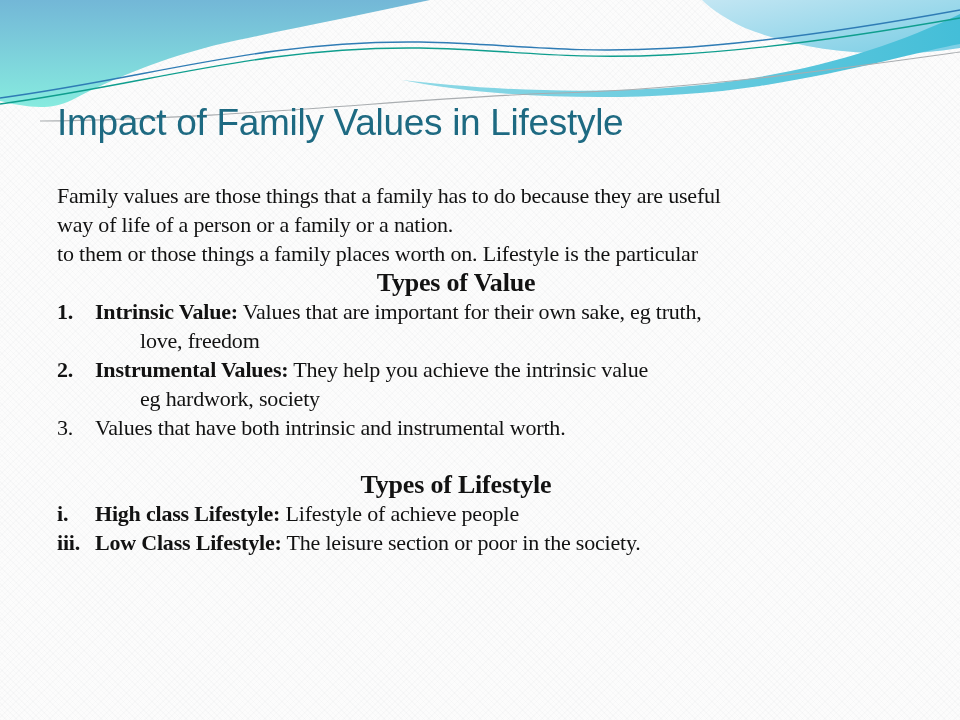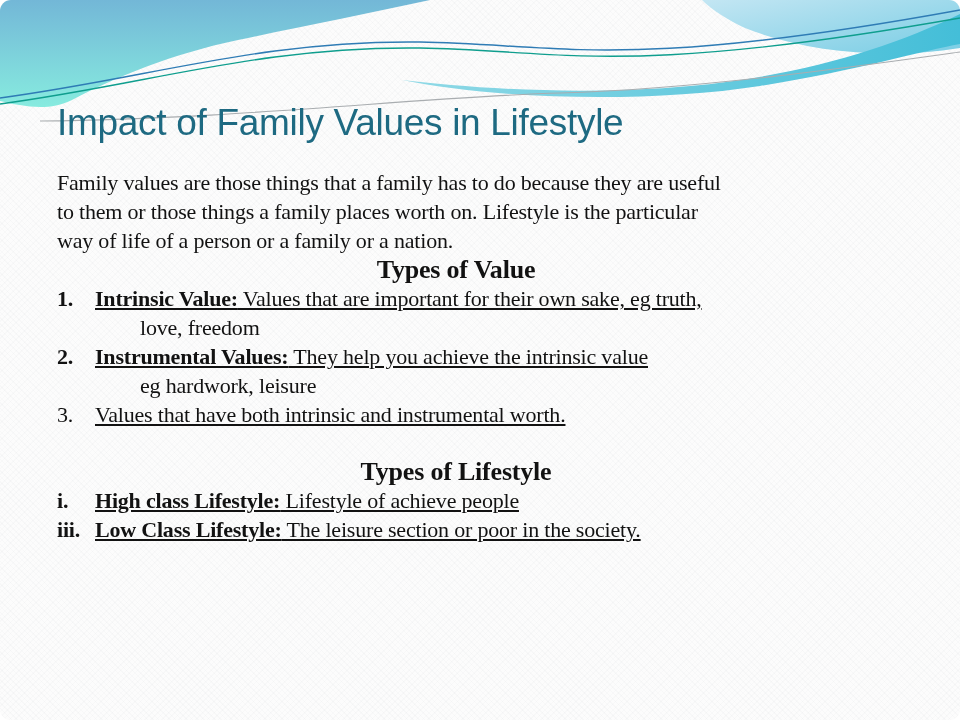--- a/index.html
+++ b/index.html
@@ -5,44 +5,43 @@
   * { margin:0; padding:0; box-sizing:border-box; }
   html,body { width:960px; height:720px; }
   .slide {
     position:relative; width:960px; height:720px; overflow:hidden;
     background-color:#fcfcfc;
     background-image:
       repeating-linear-gradient(45deg, rgba(120,130,140,0.035) 0 1px, transparent 1px 4px),
       repeating-linear-gradient(-45deg, rgba(120,130,140,0.03) 0 1px, transparent 1px 4px);
     font-family:"Liberation Serif", serif;
     color:#121212;
-    border-radius:11px;
   }
   .header-art { position:absolute; top:0; left:0; }
   .title {
     position:absolute; left:57px; top:102px; width:860px;
     font-family:"Liberation Sans", sans-serif;
     font-size:37px; font-weight:400; letter-spacing:-0.3px;
     color:var(--title-color, #1e6a82);
     white-space:nowrap;
   }
   .content {
-    position:absolute; left:57px; top:168px; width:798px;
+    position:absolute; left:57px; top:181px; width:798px;
     font-size:22px; line-height:29px; letter-spacing:-0.2px;
   }
   .intro-line { white-space:nowrap; }
   .section-heading {
     text-align:center; font-weight:bold; font-size:26px; line-height:29px;
   }
   .section-heading.spaced { margin-top:28px; }
   .list-item { display:flex; align-items:flex-start; }
   .item-marker { flex:0 0 38px; }
   .item-marker.bold { font-weight:bold; }
   .item-body { flex:1 1 auto; }
-  .item-line1 { display:block; white-space:nowrap;text-decoration:underline; }
+  .item-line1 { display:block; white-space:nowrap; }
   .item-bold { font-weight:bold; }
   .item-rest { white-space:pre; }
   .item-cont { display:block; white-space:nowrap;margin-left:45px; }
 </style>
 </head>
 <body>
 
 <div class="slide">
 
   <svg class="header-art" width="960" height="178" viewBox="0 0 960 178" aria-hidden="true">
@@ -71,43 +70,43 @@
     <path d="M0,104 C150,84 260,46 420,48 C560,50 620,78 960,18" fill="none" stroke="var(--line-teal,#0f9e8e)" stroke-width="1.4"></path>
     <path d="M40,121 C240,119 420,97 560,93 C700,89 860,66 960,52" fill="none" stroke="var(--line-gray,#a9adb0)" stroke-width="1.2"></path>
   </svg>
 
   <h1 class="title">Impact of Family Values in Lifestyle</h1>
 
   <div class="content">
 
     <div class="intro">
       <div class="intro-line">Family values are those things that a family has to do because they are useful</div>
+      <div class="intro-line">way of life of a person or a family or a nation.</div>
       <div class="intro-line">to them or those things a family places worth on. Lifestyle is the particular</div>
-      <div class="intro-line">way of life of a person or a family or a nation.</div>
     </div>
 
     <div class="section-heading">Types of Value</div>
 
     <div class="num-list">
       <div class="list-item">
         <span class="item-marker bold">1.</span>
         <span class="item-body">
           <span class="item-line1">
             <span class="item-bold">Intrinsic Value:</span><span class="item-rest"> Values that are important for their own sake, eg truth,</span>
           </span>
           <span class="item-cont">love, freedom</span>
         </span>
       </div>
       <div class="list-item">
         <span class="item-marker bold">2.</span>
         <span class="item-body">
           <span class="item-line1">
             <span class="item-bold">Instrumental Values:</span><span class="item-rest"> They help you achieve the intrinsic value</span>
           </span>
-          <span class="item-cont">eg hardwork, leisure</span>
+          <span class="item-cont">eg hardwork, society</span>
         </span>
       </div>
       <div class="list-item">
         <span class="item-marker">3.</span>
         <span class="item-body">
           <span class="item-line1">
             <span class="item-bold"></span><span class="item-rest">Values that have both intrinsic and instrumental worth.</span>
           </span>
         </span>
       </div>

